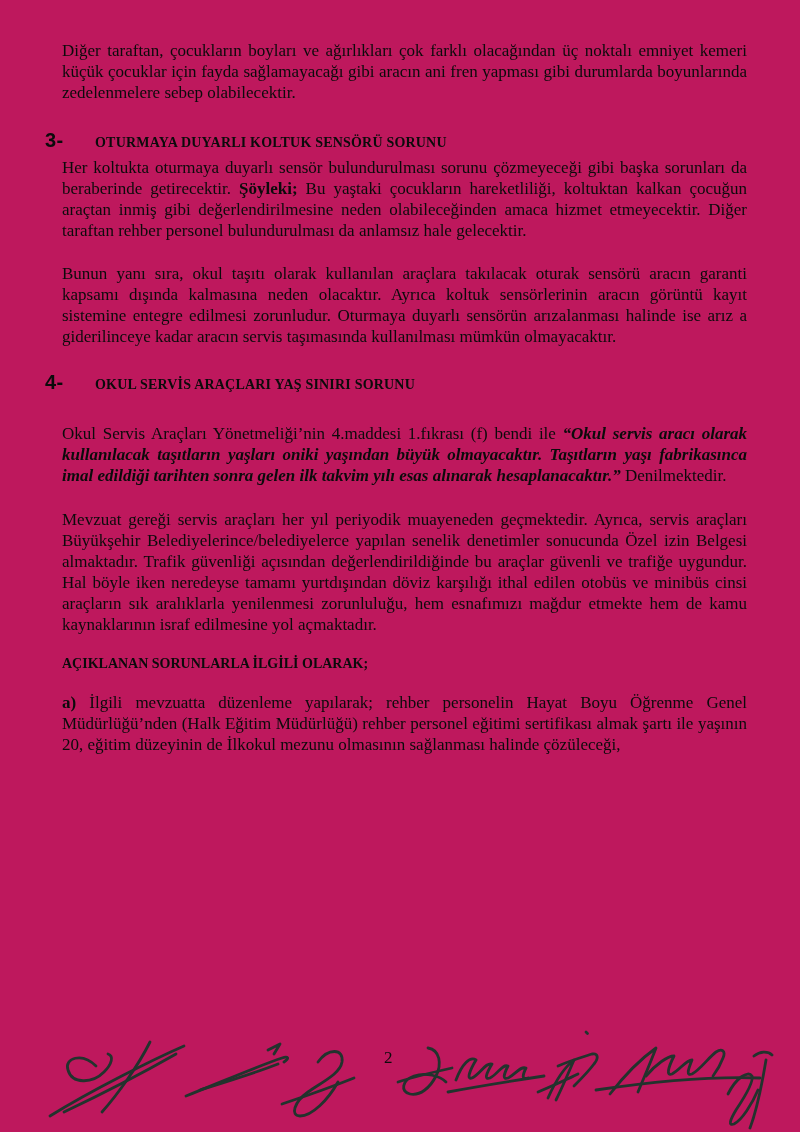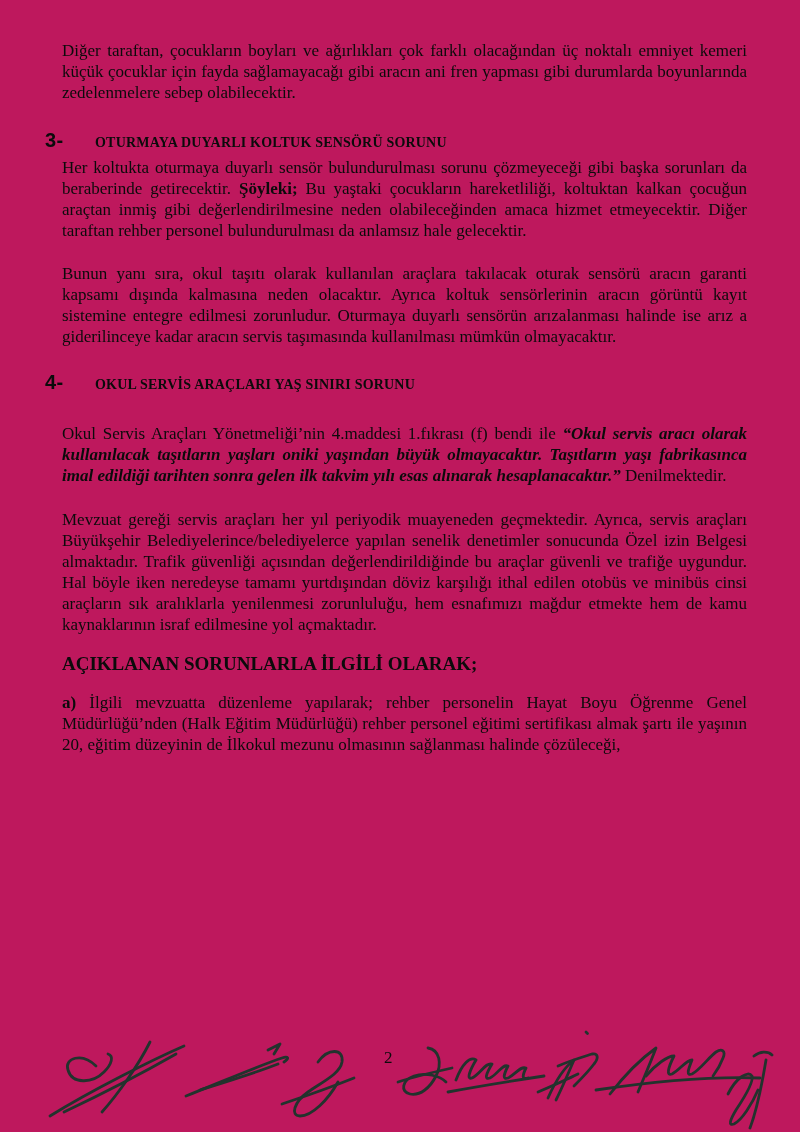--- a/index.html
+++ b/index.html
@@ -15,21 +15,21 @@
     text-justify:inter-word;
   }
   .sec { display:flex; align-items:baseline; }
   .sec-num {
     font-family:"Liberation Sans", sans-serif; font-weight:700;
     font-size:20px; flex:0 0 50px; margin-left:-17px; letter-spacing:0.5px;
   }
   .sec-title {
     font-weight:700; font-size:14px; line-height:22px; letter-spacing:0.2px;
   }
-  .sub-heading { font-weight:700; font-size:19px; line-height:22px; }
+  .sub-heading { font-weight:700; font-size:14px; line-height:22px; }
   .sig-strip { position:absolute; left:0; top:1018px; width:800px; height:114px; }
   .sig-strip svg { position:absolute; left:0; top:0; }
   .pagenum {
     position:absolute; left:384px; top:30px;
     font-size:17px; line-height:20px;
   }
 </style>
 </head>
 <body>
 

